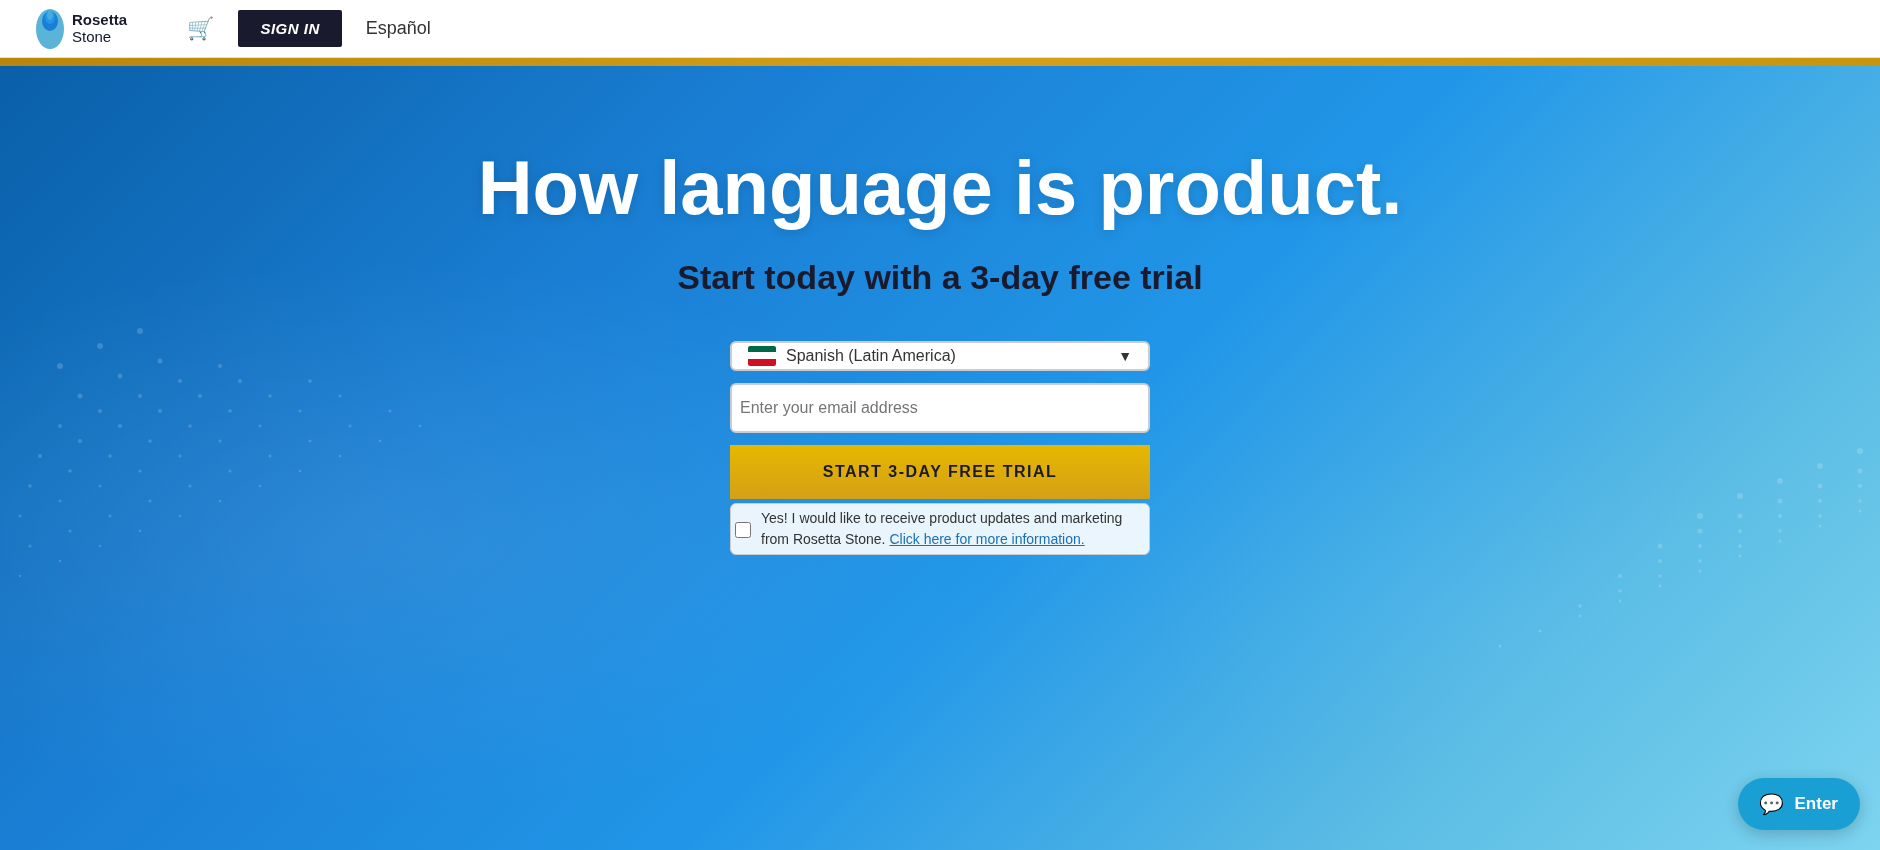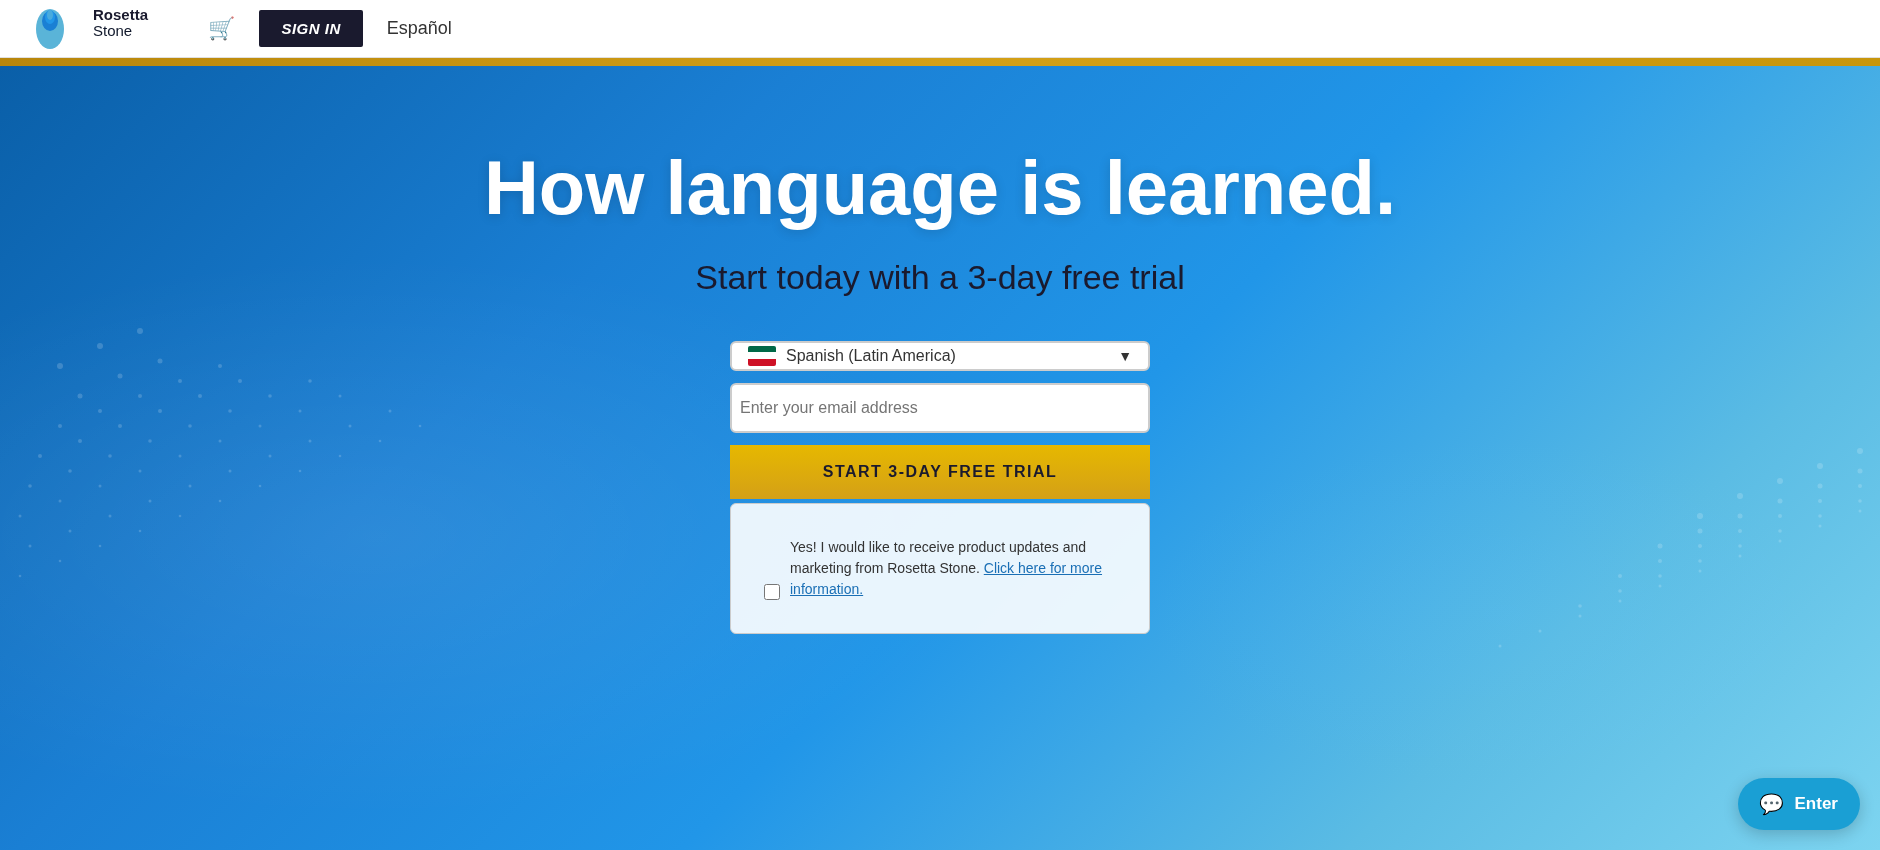--- a/index.html
+++ b/index.html
@@ -11,21 +11,22 @@
       height: 58px;
       display: flex;
       align-items: center;
       padding: 0 32px;
       border-bottom: 1px solid #e0e0e0;
       position: relative;
       z-index: 10;
     }
     .logo-area {
       display: flex;
-      gap: 25px;
+      align-items: center;
+      gap: 4px;
       margin-right: 60px;
       text-decoration: none;
     }
     .logo-text {
       display: flex;
       flex-direction: column;
       line-height: 1.1;
     }
     .logo-rosetta {
       font-size: 15px;
@@ -119,21 +120,21 @@
       color: #fff;
       text-align: center;
       line-height: 1.1;
       margin-bottom: 28px;
       position: relative;
       z-index: 2;
       text-shadow: 0 2px 12px rgba(0,0,0,0.15);
     }
     .hero-subtitle {
       font-size: 34px;
-      font-weight: normal;
+      font-weight: bold;
       color: #1a1a2e;
       text-align: center;
       margin-bottom: 44px;
       position: relative;
       z-index: 2;
     }
 
     
     .form-container {
       display: flex;
@@ -197,23 +198,23 @@
       cursor: pointer;
       width: 100%;
       text-transform: uppercase;
     }
 
     
     .checkbox-area {
       background: rgba(255,255,255,0.9);
       border: 1px solid #ccc;
       border-radius: 6px;
-      padding: 33px;
-      display: flex;
-      align-items: flex-end;
+      padding: 4px;
+      display: flex;
+      align-items: center;
       gap: 10px;
       width: 420px;
       position: relative;
       z-index: 2;
       margin-top: 4px;
     }
     .checkbox-area input[type="checkbox"] {
       width: 16px;
       height: 16px;
       margin-top: 2px;
@@ -393,21 +394,21 @@
       <circle cx="1620" cy="535" r="1.5"></circle>
         <circle cx="1660" cy="520" r="1.5"></circle>
         <circle cx="1700" cy="505" r="1.5"></circle>
       <circle cx="1740" cy="490" r="1.5"></circle>
         <circle cx="1780" cy="475" r="1.5"></circle>
         <circle cx="1820" cy="460" r="1.5"></circle>
       <circle cx="1860" cy="445" r="1.5"></circle>
     </g>
   </svg>
 
-  <h1 class="hero-title">How language is learned.</h1>
+  <h1 class="hero-title">How language is product.</h1>
   <p class="hero-subtitle">Start today with a 3-day free trial</p>
 
   <div class="form-container">
 
     <div class="language-select-wrapper">
       <div class="flag-icon">
         <div class="flag-top"></div>
         <div class="flag-middle"></div>
         <div class="flag-bottom"></div>
       </div>

